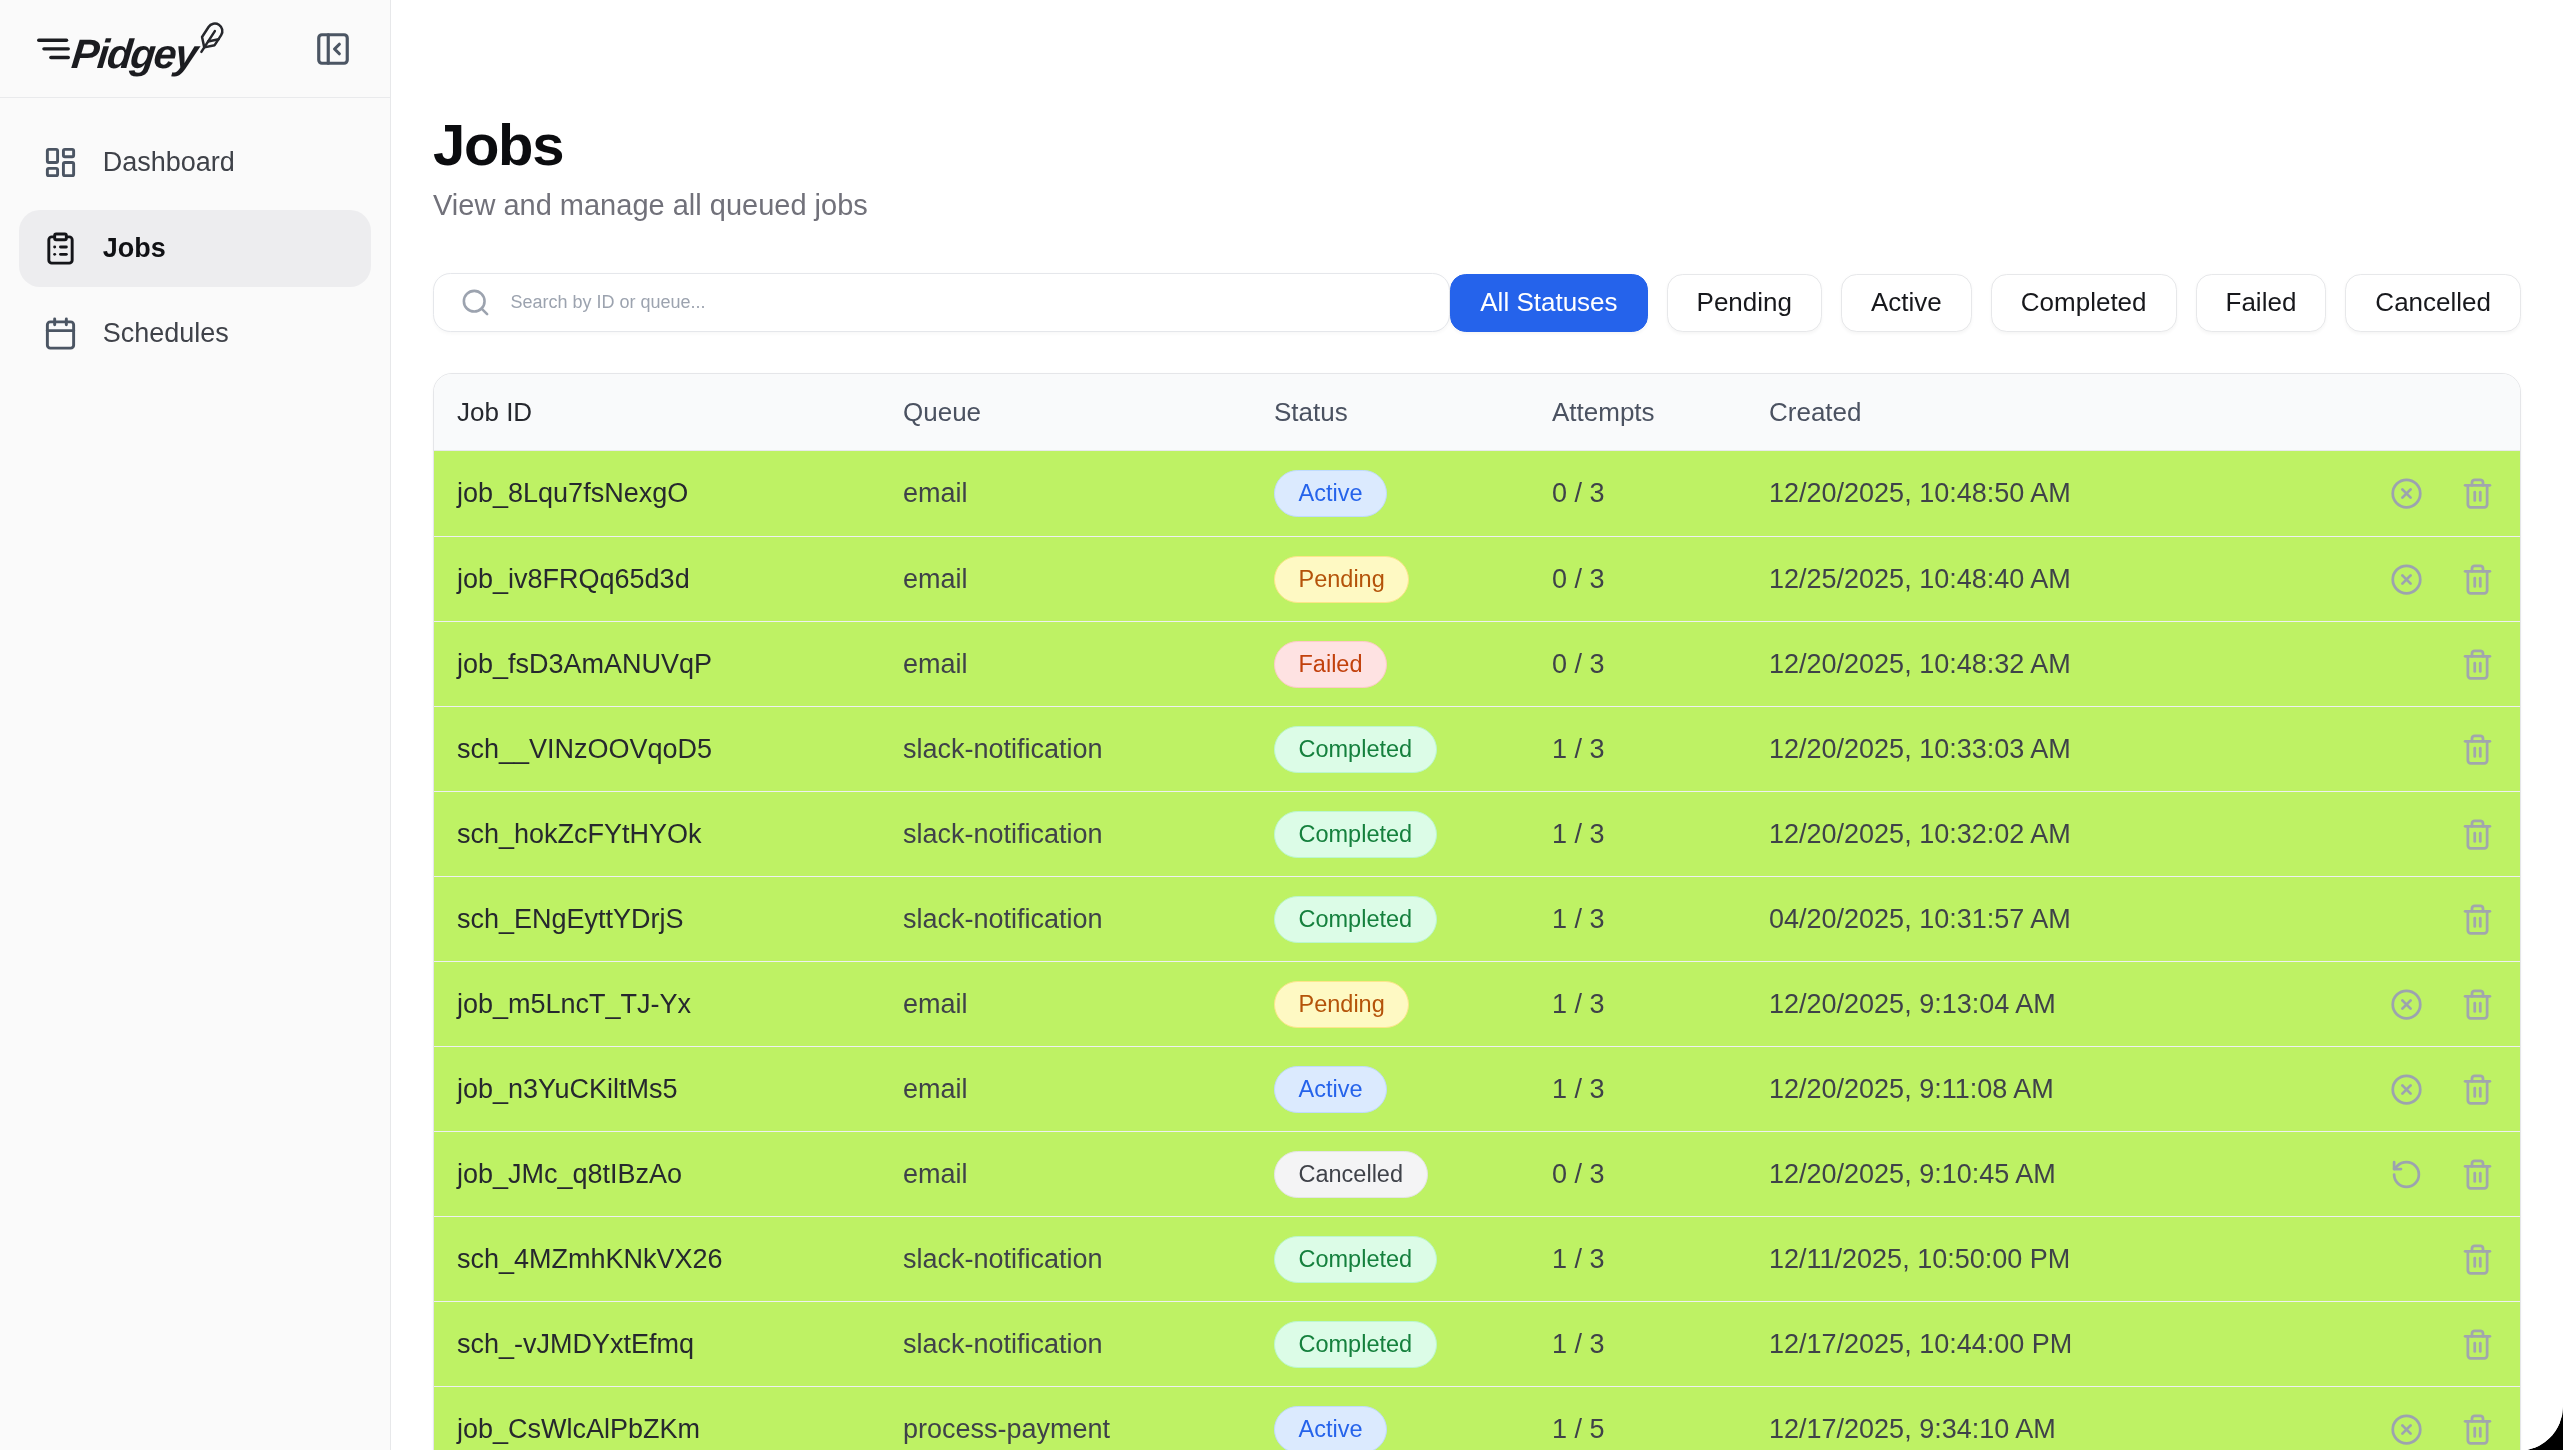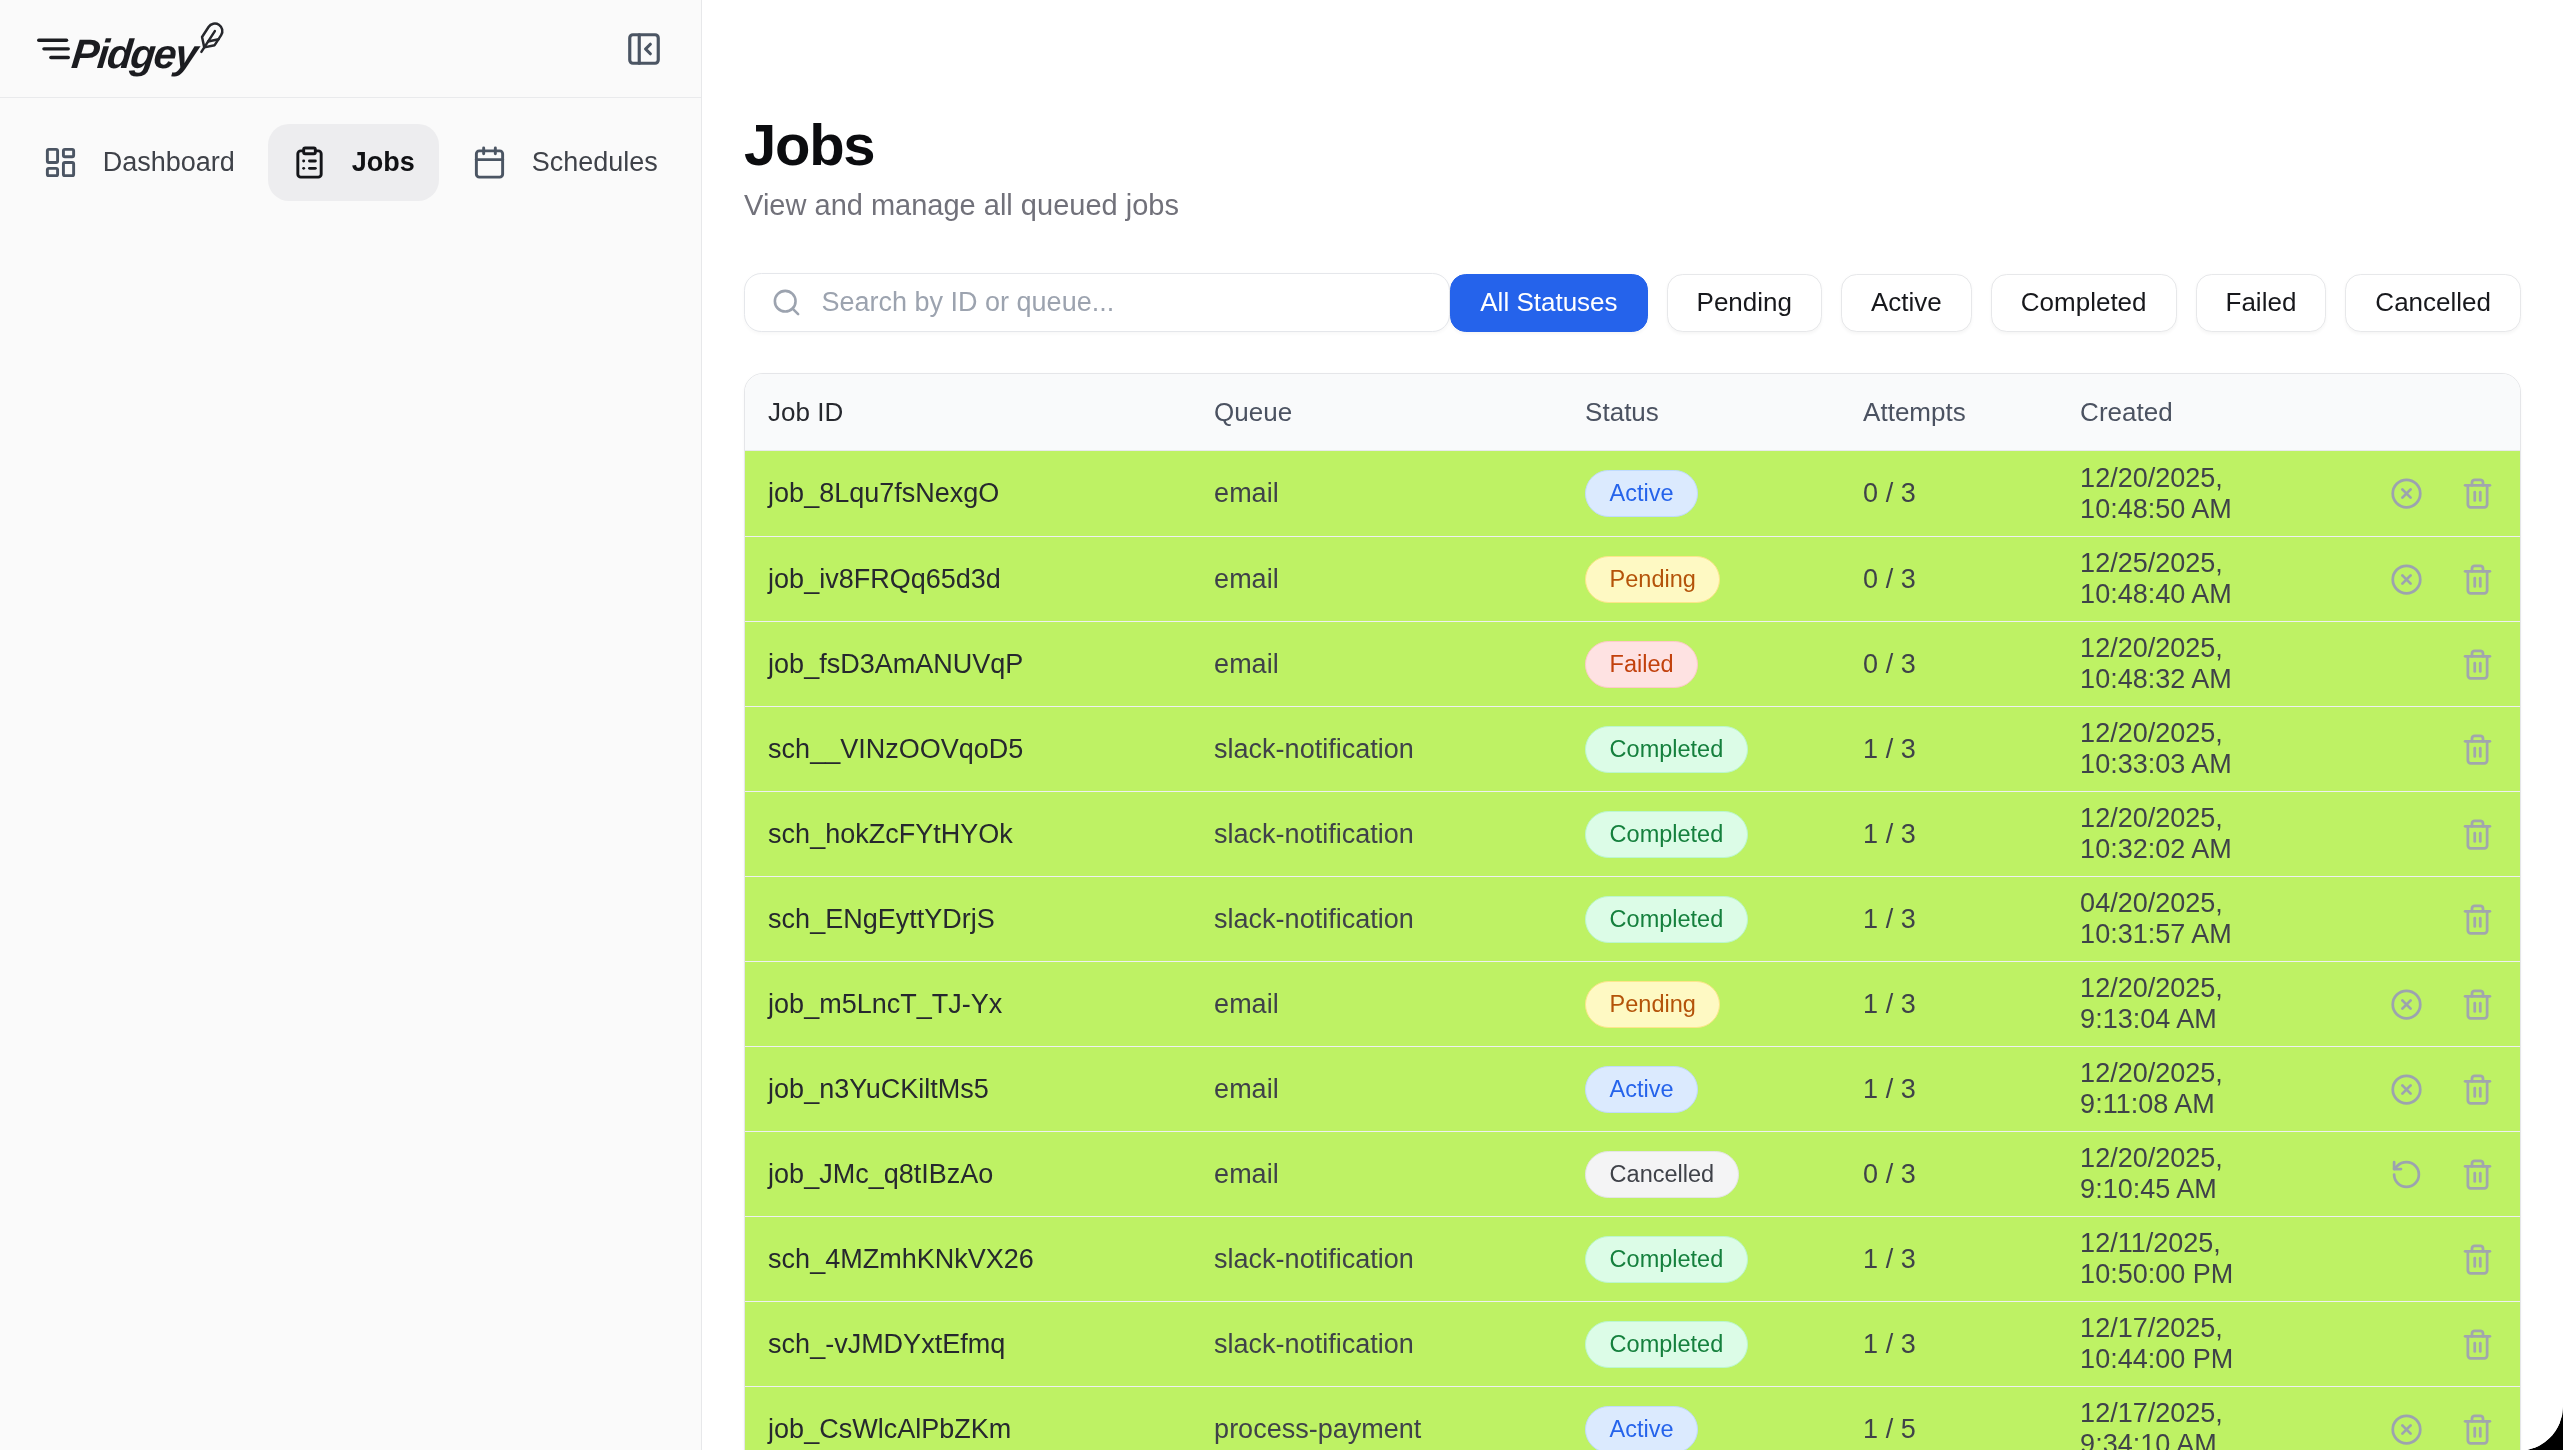--- a/index.html
+++ b/index.html
@@ -11,37 +11,37 @@
   
   .sidebar{flex:0 0 391px;background:#fafafa;border-right:1.7px solid #e7e8ea;display:flex;flex-direction:column;}
   .sidebar-header{height:98px;border-bottom:1.7px solid #e9eaec;display:flex;align-items:center;
     justify-content:space-between;padding:0 33px 0 37px;}
   .logo{display:flex;align-items:flex-end;gap:1.7px;}
   .logo-lines{margin-bottom:14px;}
   .logo-text{font-size:41px;font-weight:800;font-style:italic;letter-spacing:-1.7px;color:#1b1c20;
     transform:skewX(-6deg);line-height:1;}
   .logo-feather{margin-bottom:23px;margin-left:-1.7px;transform:rotate(-12deg);color:#26272c;}
   .collapse-btn{background:none;border:none;padding:5.2px;cursor:pointer;color:#4b5563;display:flex;}
-  .nav{padding:26px 19px;display:flex;flex-direction:row;gap:8.7px;}
+  .nav{padding:26px 19px;display:flex;flex-direction:column;gap:8.7px;}
   .nav-item{height:77px;border-radius:21px;display:flex;align-items:center;gap:24.4px;padding:0 24.4px;
     font-size:27px;color:#3f4249;cursor:pointer;}
   .nav-item .nav-icon{display:flex;color:#4b5563;}
   .nav-item.active{background:#ededef;color:#101114;font-weight:700;}
   .nav-item.active .nav-icon{color:#141519;}
 
   
   .main{flex:1;padding:0 42px;background:#fff;overflow:hidden;}
   .page-title{margin:112px 0 0 0;font-size:58px;font-weight:800;letter-spacing:-1.3px;color:#0b0c0f;line-height:1.15;}
   .page-subtitle{margin-top:10.5px;font-size:29px;color:#71717a;}
 
   .controls{margin-top:51px;display:flex;align-items:center;}
   .search-box{width:1110px;height:59px;background:#fff;border:1.7px solid #e5e7eb;border-radius:17.4px;
     display:flex;align-items:center;padding:0 21px 0 26px;gap:17.4px;box-shadow:0 1.7px 3.5px rgba(0,0,0,.03);}
   .search-box .search-icon{display:flex;color:#9ca3af;flex:0 0 auto;}
-  .search-box input{flex:1;border:none;outline:none;font-size:27px;color:#0f766e;background:transparent;
+  .search-box input{flex:1;border:none;outline:none;font-size:18px;color:#0f766e;background:transparent;
     font-family:inherit;}
   .search-box input::placeholder{color:#9ca3af;}
   .filters{margin-left:auto;display:flex;gap:19px;}
   .filter-btn{height:58px;padding:0 29px;border-radius:15.7px;border:1.7px solid #e7e8ea;background:#fff;
     font-size:26px;font-weight:500;color:#17181c;cursor:pointer;font-family:inherit;
     box-shadow:0 1.7px 3.5px rgba(0,0,0,.04);white-space:nowrap;}
   .filter-btn.selected{background:var(--accent,#2563eb);border-color:var(--accent,#2563eb);color:#fff;}
 
   
   .table-card{margin-top:41px;border:1.7px solid #e5e6e9;border-radius:19px;background:#fff;overflow:hidden;

